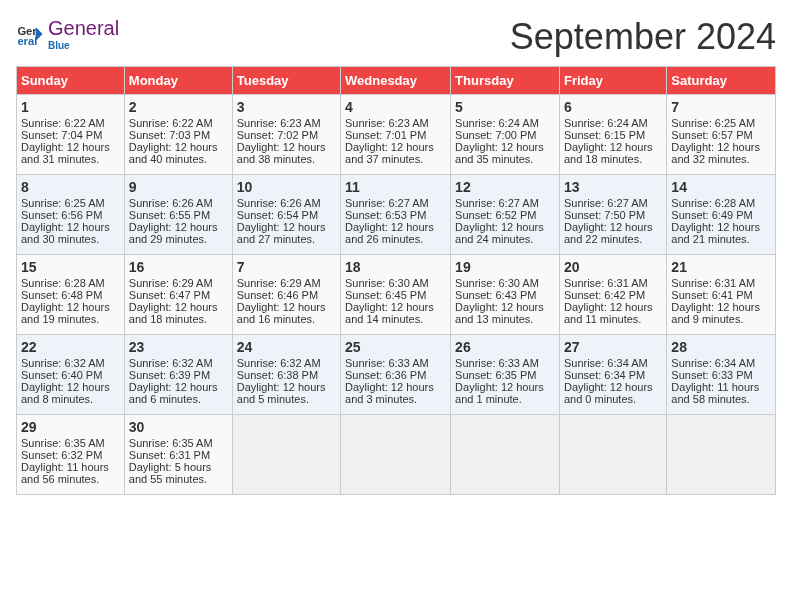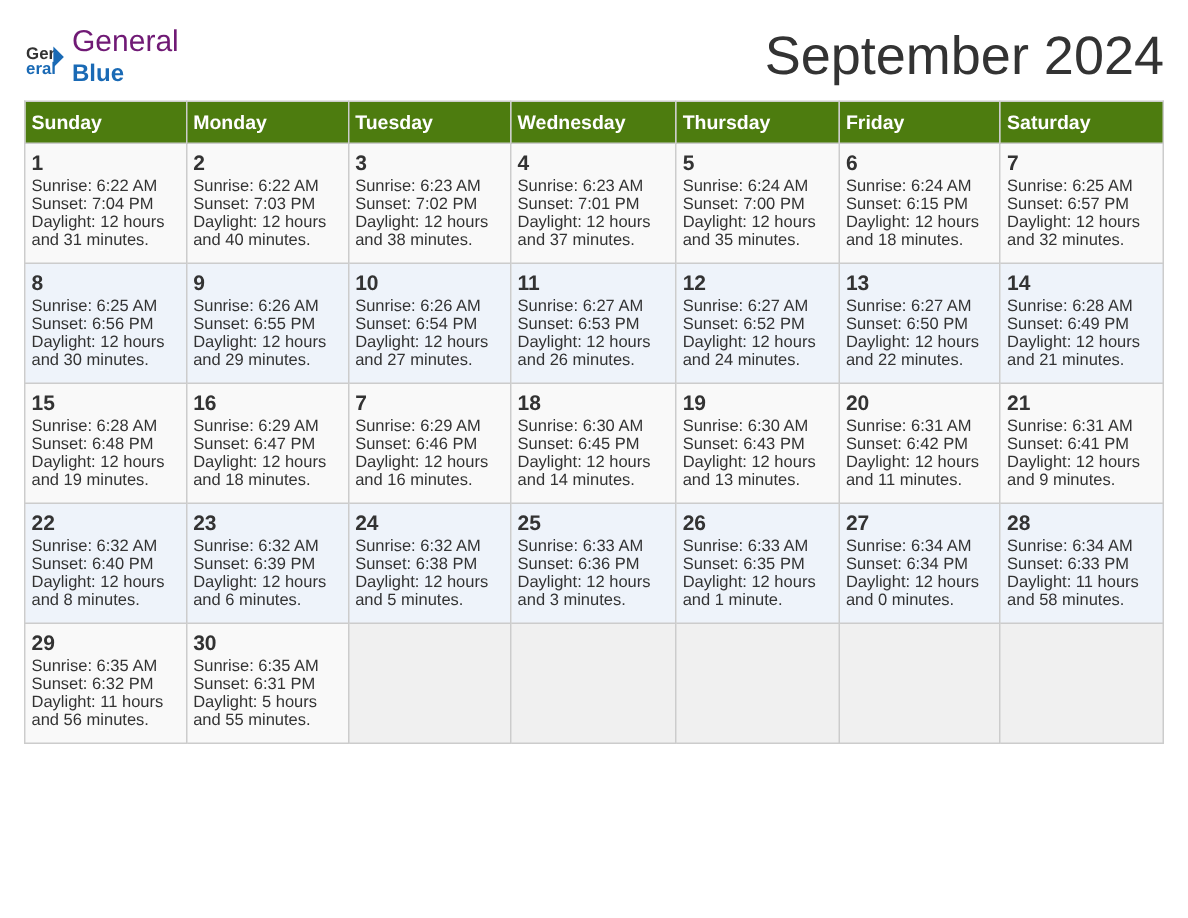--- a/index.html
+++ b/index.html
@@ -36,21 +36,21 @@
     .location-title {
       font-size: 16px;
       color: #555;
     }
     table {
       width: 100%;
       border-collapse: collapse;
       font-size: 11px;
     }
     thead tr th {
-      background-color: #4d7c0f;
+      background-color: #ef4444;
       color: #fff;
       padding: 6px 4px;
       text-align: left;
       font-size: 13px;
       font-weight: bold;
       border: 1px solid #ccc;
     }
     tbody tr td {
       border: 1px solid #ccc;
       vertical-align: top;
@@ -80,21 +80,21 @@
 
 <div class="header-area">
   <div class="logo">
     <svg class="logo-icon" viewBox="0 0 40 40">
       <text x="2" y="22" font-size="16" font-weight="bold" fill="#333">Gen</text>
       <text x="2" y="36" font-size="16" font-weight="bold" fill="#1a6ab5">eral</text>
       <polygon points="28,10 38,20 28,30" fill="#1a6ab5"></polygon>
     </svg>
     <div>
       <div style="font-size:20px;font-weight:normal;color:#701a75;line-height:1.2">General</div>
-      <div style="font-size:16px;font-weight:bold;color:#1a6ab5;line-height:1.2">Blue</div>
+      <div style="font-size:10px;font-weight:bold;color:#1a6ab5;line-height:1.2">Blue</div>
     </div>
   </div>
   <div class="title-area">
     <div class="month-title">September 2024</div>
   </div>
 </div>
 
 <table>
   <thead>
     <tr>
@@ -116,21 +116,21 @@
         <td><span class="day-num">5</span><span>Sunrise: 6:24 AM</span><br><span>Sunset: 7:00 PM</span><br><span>Daylight: 12 hours and 35 minutes.</span></td>
         <td><span class="day-num">6</span><span>Sunrise: 6:24 AM</span><br><span>Sunset: 6:15 PM</span><br><span>Daylight: 12 hours and 18 minutes.</span></td>
         <td><span class="day-num">7</span><span>Sunrise: 6:25 AM</span><br><span>Sunset: 6:57 PM</span><br><span>Daylight: 12 hours and 32 minutes.</span></td>
       </tr>
       <tr>
         <td><span class="day-num">8</span><span>Sunrise: 6:25 AM</span><br><span>Sunset: 6:56 PM</span><br><span>Daylight: 12 hours and 30 minutes.</span></td>
         <td><span class="day-num">9</span><span>Sunrise: 6:26 AM</span><br><span>Sunset: 6:55 PM</span><br><span>Daylight: 12 hours and 29 minutes.</span></td>
         <td><span class="day-num">10</span><span>Sunrise: 6:26 AM</span><br><span>Sunset: 6:54 PM</span><br><span>Daylight: 12 hours and 27 minutes.</span></td>
         <td><span class="day-num">11</span><span>Sunrise: 6:27 AM</span><br><span>Sunset: 6:53 PM</span><br><span>Daylight: 12 hours and 26 minutes.</span></td>
         <td><span class="day-num">12</span><span>Sunrise: 6:27 AM</span><br><span>Sunset: 6:52 PM</span><br><span>Daylight: 12 hours and 24 minutes.</span></td>
-        <td><span class="day-num">13</span><span>Sunrise: 6:27 AM</span><br><span>Sunset: 6:50 PM</span><br><span>Daylight: 12 hours and 22 minutes.</span></td>
+        <td><span class="day-num">13</span><span>Sunrise: 6:27 AM</span><br><span>Sunset: 7:50 PM</span><br><span>Daylight: 12 hours and 22 minutes.</span></td>
         <td><span class="day-num">14</span><span>Sunrise: 6:28 AM</span><br><span>Sunset: 6:49 PM</span><br><span>Daylight: 12 hours and 21 minutes.</span></td>
       </tr>
       <tr>
         <td><span class="day-num">15</span><span>Sunrise: 6:28 AM</span><br><span>Sunset: 6:48 PM</span><br><span>Daylight: 12 hours and 19 minutes.</span></td>
         <td><span class="day-num">16</span><span>Sunrise: 6:29 AM</span><br><span>Sunset: 6:47 PM</span><br><span>Daylight: 12 hours and 18 minutes.</span></td>
         <td><span class="day-num">7</span><span>Sunrise: 6:29 AM</span><br><span>Sunset: 6:46 PM</span><br><span>Daylight: 12 hours and 16 minutes.</span></td>
         <td><span class="day-num">18</span><span>Sunrise: 6:30 AM</span><br><span>Sunset: 6:45 PM</span><br><span>Daylight: 12 hours and 14 minutes.</span></td>
         <td><span class="day-num">19</span><span>Sunrise: 6:30 AM</span><br><span>Sunset: 6:43 PM</span><br><span>Daylight: 12 hours and 13 minutes.</span></td>
         <td><span class="day-num">20</span><span>Sunrise: 6:31 AM</span><br><span>Sunset: 6:42 PM</span><br><span>Daylight: 12 hours and 11 minutes.</span></td>
         <td><span class="day-num">21</span><span>Sunrise: 6:31 AM</span><br><span>Sunset: 6:41 PM</span><br><span>Daylight: 12 hours and 9 minutes.</span></td>

